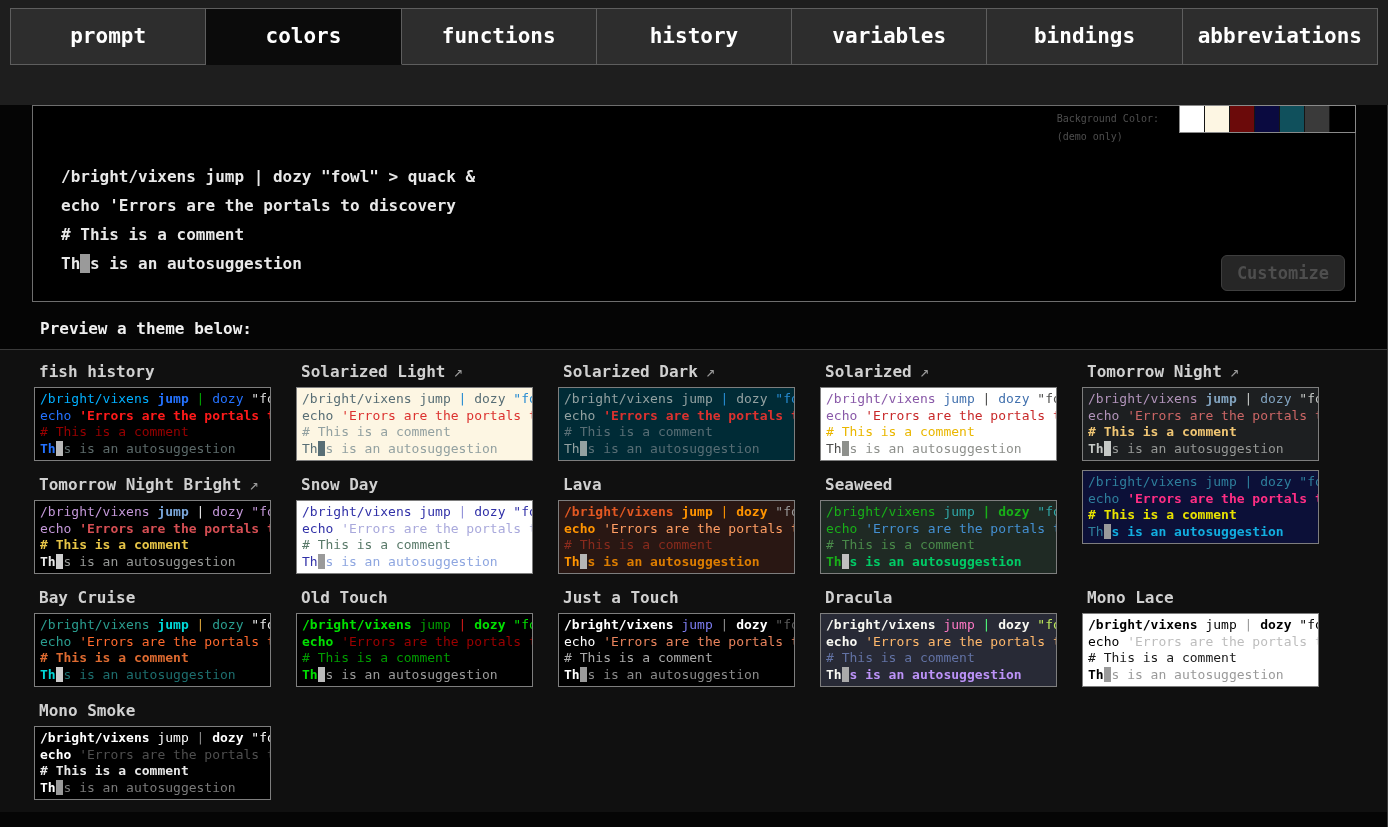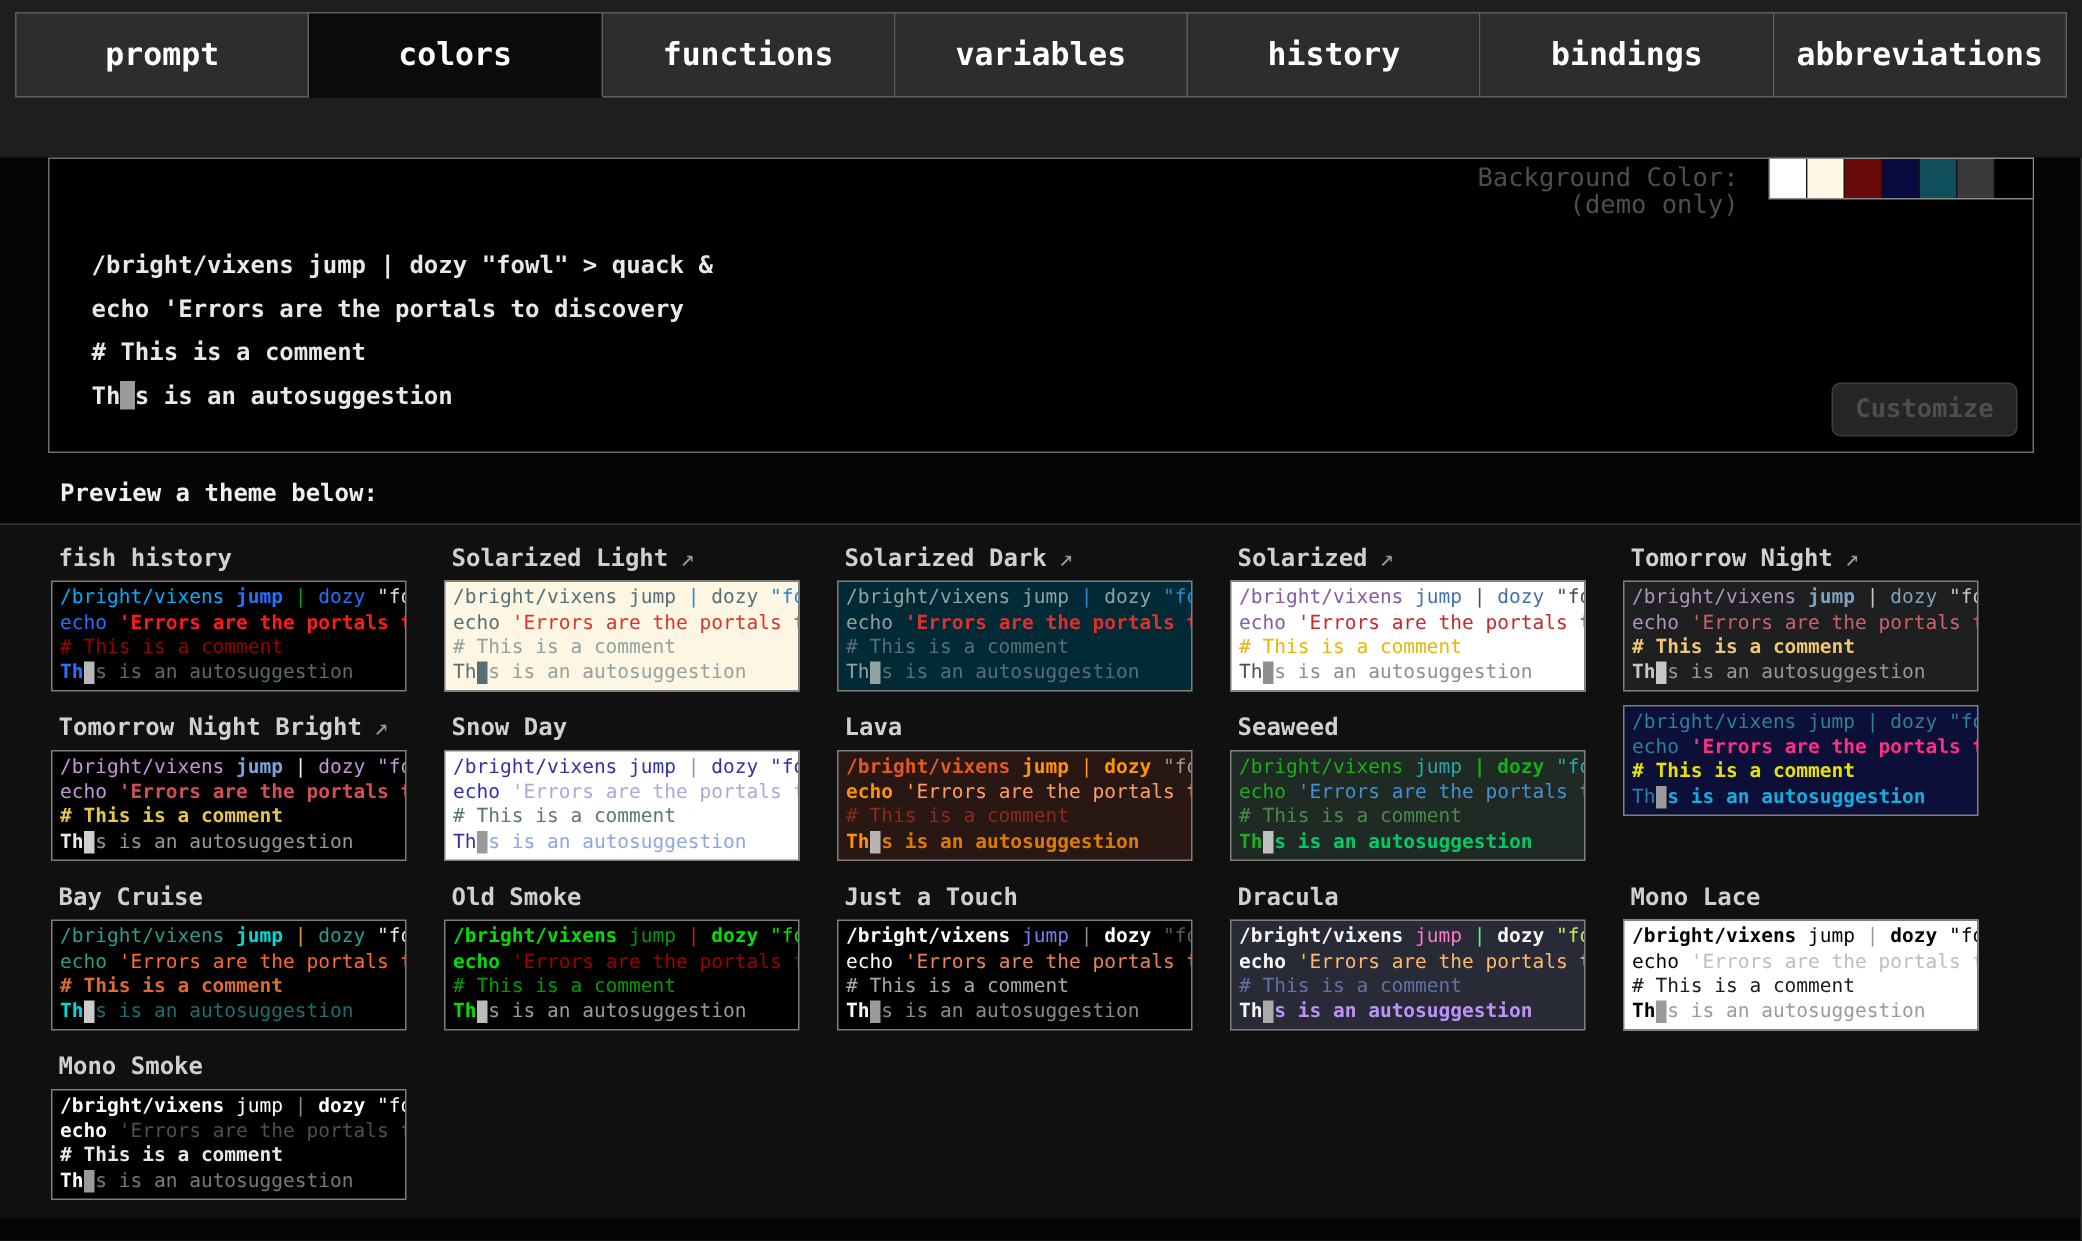--- a/index.html
+++ b/index.html
@@ -19,22 +19,22 @@
   }
   .tab:first-child { border-left-width:1px; }
   .tab.active { background:#0b0b0b; border-bottom-color:#0b0b0b; }
   
   .content { height:766px; background:#050505; border-right:1px solid #3c3c3c; }
   .preview-box {
     position:relative; margin:40px 31px 0 32px; height:197px;
     border:1px solid #6e6e6e; background:#000000;
   }
   .bg-label {
-    position:absolute; top:4px; right:196px; text-align:right;
-    color:#4e4e4e; font-size:17px; line-height:18px; white-space:nowrap;
+    position:absolute; top:4px; right:196px; text-align:left;
+    color:#4e4e4e; font-size:10px; line-height:18px; white-space:nowrap;
   }
   .swatch-strip {
     position:absolute; top:-1px; right:-1px; display:flex;
     border:1px solid #8a8a8a; background:#000;
   }
   .swatch { width:25px; height:26px; border-right:1px solid #151515; cursor:pointer; }
   .swatch:last-child { border-right:none; }
   .preview-lines {
     position:absolute; left:28px; top:56px;
     font-size:16px; font-weight:bold; line-height:29px; white-space:nowrap;
@@ -65,22 +65,22 @@
   .cursor { color:transparent; }
 </style>
 </head>
 <body>
 
 <div class="page">
   <div class="tabbar">
       <div class="tab">prompt</div>
       <div class="tab active">colors</div>
       <div class="tab">functions</div>
+      <div class="tab">history</div>
       <div class="tab">variables</div>
-      <div class="tab">history</div>
       <div class="tab">bindings</div>
       <div class="tab">abbreviations</div>
     </div>
 
   <div class="content">
 
     <div class="preview-box">
       <div class="bg-label">
         <div>Background Color:</div>
         <div>(demo only)</div>
@@ -199,21 +199,21 @@
           <div class="card">
             <div class="card-title"><span>Bay Cruise</span></div>
             <div class="card-box" style="background: rgb(0, 0, 0);">
               <div class="sample-line"><span style="color: rgb(42, 157, 143);">/bright/vixens </span><span style="color: rgb(0, 217, 217); font-weight: bold;">jump </span><span style="color: rgb(217, 162, 58);">| </span><span style="color: rgb(42, 157, 143);">dozy </span><span style="color: rgb(232, 232, 232);">"fowl" </span></div>
               <div class="sample-line"><span style="color: rgb(42, 157, 143);">echo </span><span style="color: rgb(255, 106, 46);">'Errors are the portals to discovery</span></div>
               <div class="sample-line"><span style="color: rgb(221, 106, 48); font-weight: bold;"># This is a comment</span></div>
               <div class="sample-line"><span style="color: rgb(0, 217, 217); font-weight: bold;">Th</span><span class="cursor" style="background: rgb(204, 204, 204);">i</span><span style="color: rgb(29, 110, 110);">s is an autosuggestion</span></div>
             </div>
           </div>
           <div class="card">
-            <div class="card-title"><span>Old Smoke</span></div>
+            <div class="card-title"><span>Old Touch</span></div>
             <div class="card-box" style="background: rgb(0, 0, 0);">
               <div class="sample-line"><span style="color: rgb(0, 224, 0); font-weight: bold;">/bright/vixens </span><span style="color: rgb(0, 157, 0);">jump </span><span style="color: rgb(204, 26, 26);">| </span><span style="color: rgb(0, 224, 0); font-weight: bold;">dozy </span><span style="color: rgb(0, 224, 0);">"fowl" </span></div>
               <div class="sample-line"><span style="color: rgb(0, 224, 0); font-weight: bold;">echo </span><span style="color: rgb(157, 0, 0);">'Errors are the portals to discovery</span></div>
               <div class="sample-line"><span style="color: rgb(0, 157, 0);"># This is a comment</span></div>
               <div class="sample-line"><span style="color: rgb(0, 224, 0); font-weight: bold;">Th</span><span class="cursor" style="background: rgb(187, 187, 187);">i</span><span style="color: rgb(154, 154, 154);">s is an autosuggestion</span></div>
             </div>
           </div>
           <div class="card">
             <div class="card-title"><span>Just a Touch</span></div>
             <div class="card-box" style="background: rgb(0, 0, 0);">

